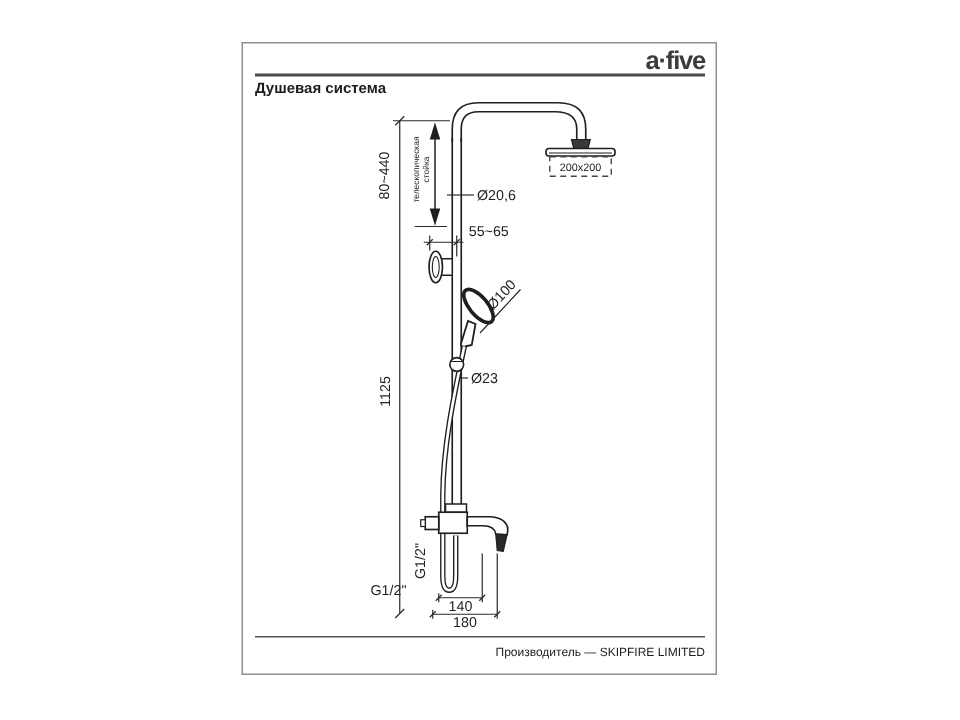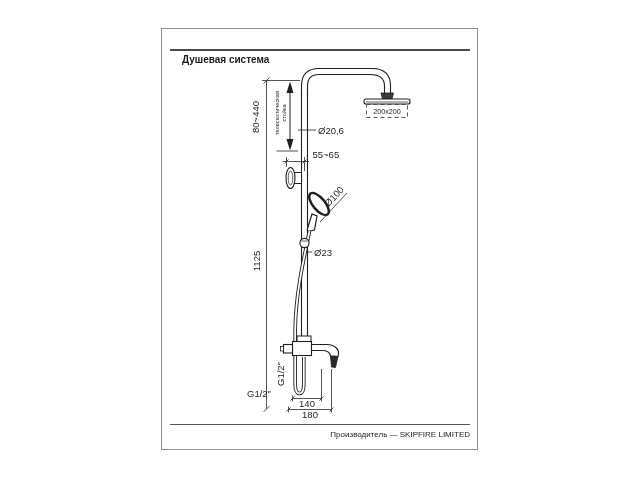--- a/index.html
+++ b/index.html
@@ -3,33 +3,34 @@
 <meta charset="utf-8">
 <style>
   html,body{margin:0;padding:0;background:#ffffff;}
   .page{position:relative;width:640px;height:480px;background:#ffffff;overflow:hidden;
         font-family:"Liberation Sans", sans-serif;}
   .frame{position:absolute;left:161px;top:28px;width:315px;height:420px;
          border:1px solid #8f8f8f;background:#ffffff;}
   .logo{position:absolute;left:380px;top:31px;width:90px;text-align:right;
         font-weight:bold;font-size:17px;letter-spacing:-0.8px;color:#3b3b3b;}
   .top-rule{position:absolute;left:170px;top:49px;width:300px;height:2px;background:#4a4a4a;}
-  .title{position:absolute;left:170px;top:54px;font-weight:bold;font-size:10px;color:#1c1c1c;margin-left:12px;}
+  .title{position:absolute;left:170px;top:54px;font-weight:bold;font-size:10px;color:#1c1c1c;}
   .bottom-rule{position:absolute;left:170px;top:424px;width:300px;height:1px;background:#555555;}
   .footer-text{position:absolute;left:170px;top:430px;width:300px;text-align:right;
                font-weight:normal;font-size:8px;color:#1c1c1c;}
   svg{position:absolute;left:0;top:0;}
   svg text{font-family:"Liberation Sans", sans-serif;fill:#1f1f1f;}
 </style>
 </head>
 <body>
 
 <div class="page">
 
   <div class="frame"></div>
+  <div class="logo">a·five</div>
   <div class="top-rule"></div>
   <div class="title">Душевая система</div>
   <div class="bottom-rule"></div>
   <div class="footer-text">Производитель — SKIPFIRE LIMITED</div>
 
   <svg width="640" height="480" viewBox="0 0 640 480">
 
     <g stroke="#1f1f1f" stroke-width="1.1" fill="none">
       <line x1="301.5" y1="92" x2="301.5" y2="336"></line>
       <line x1="307.5" y1="92" x2="307.5" y2="336"></line>

